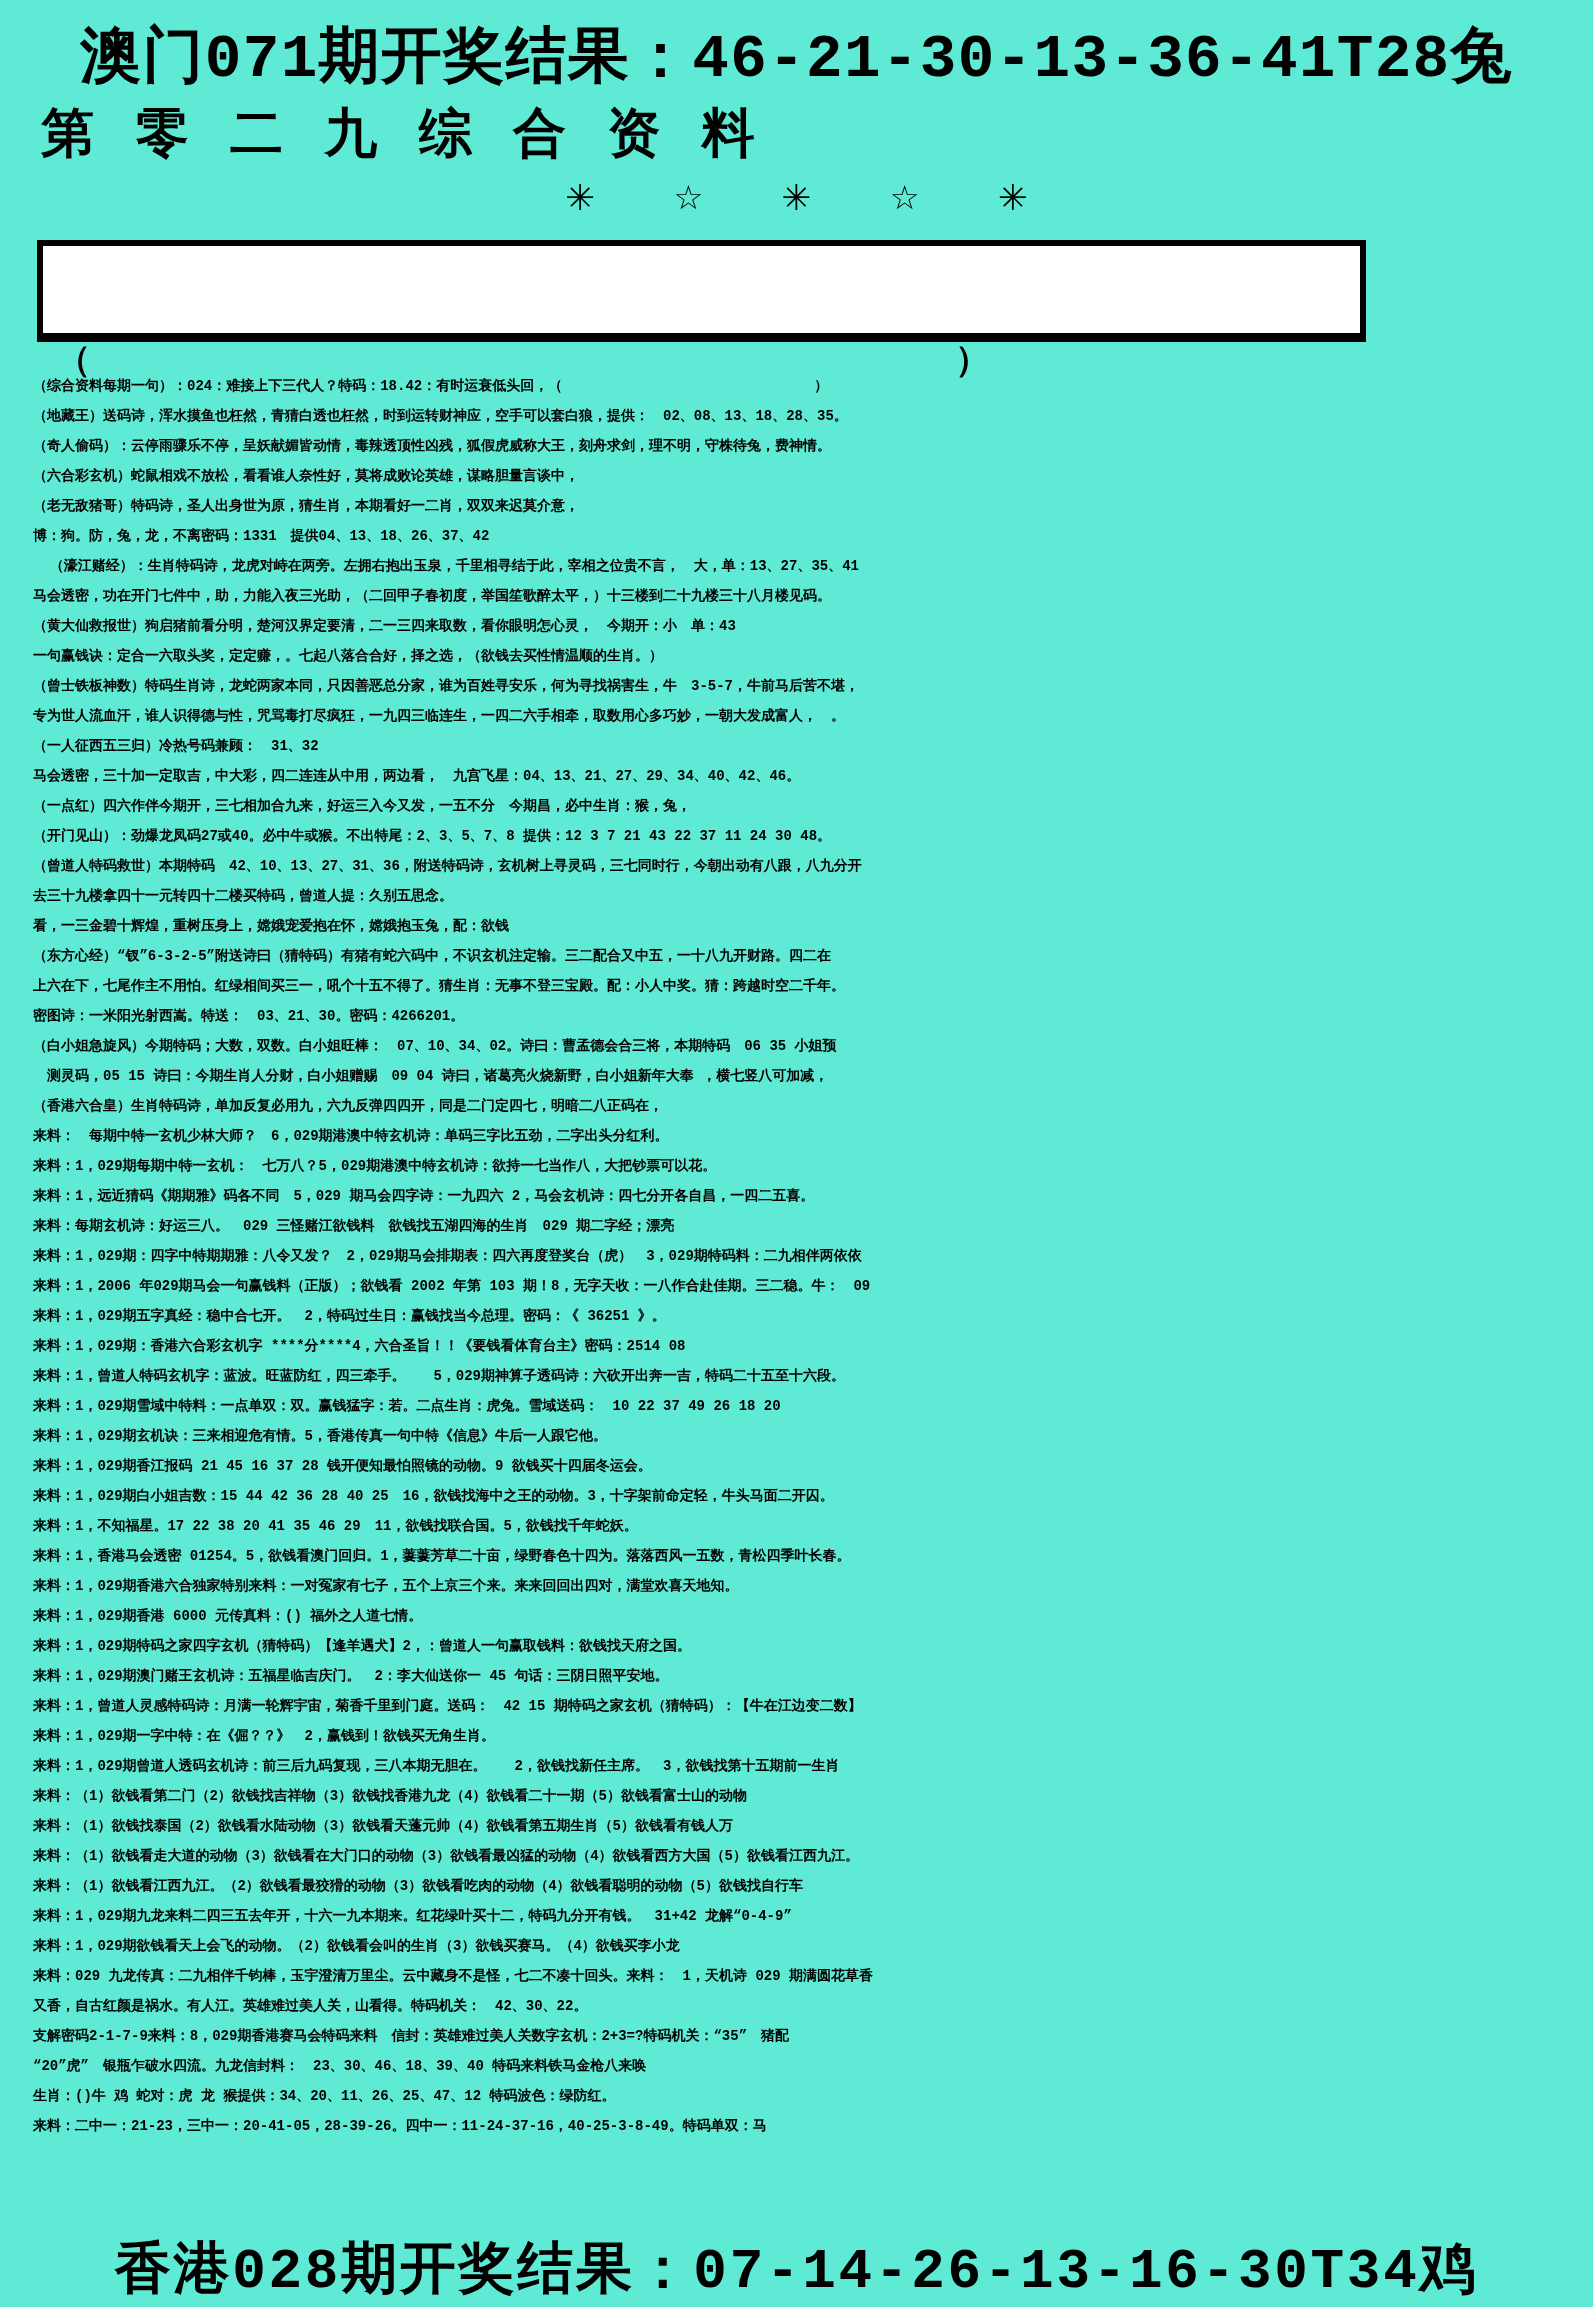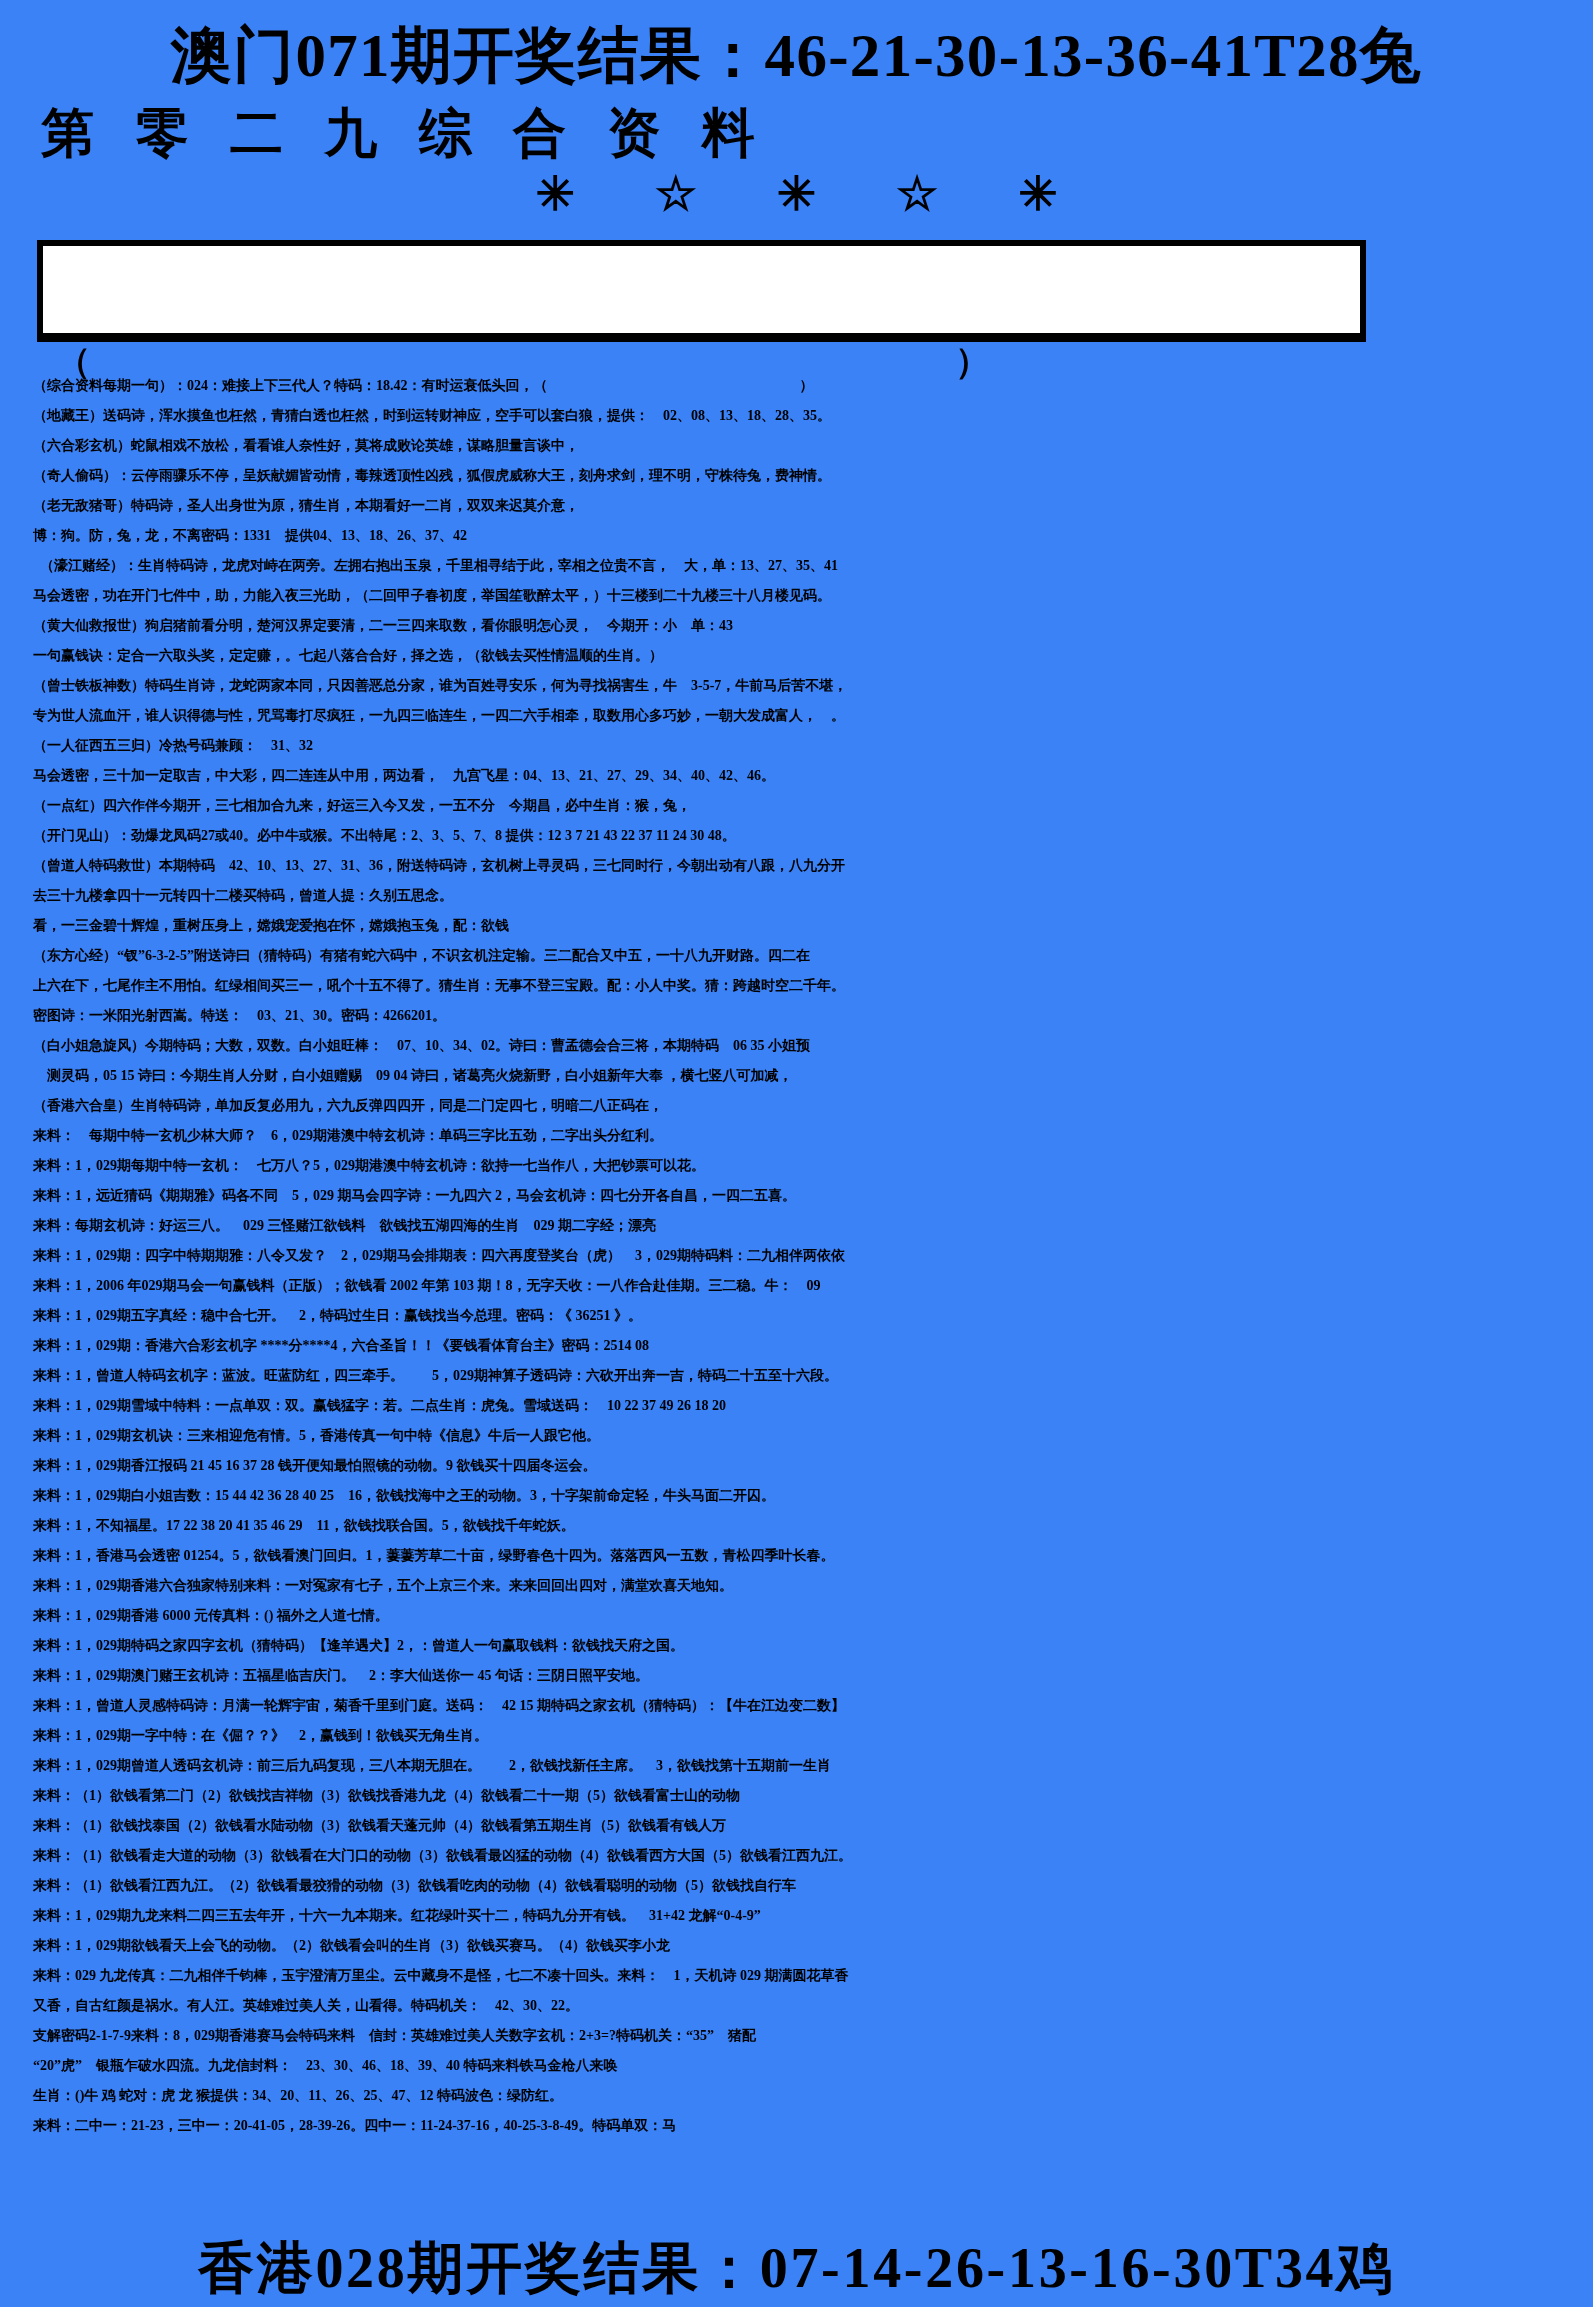--- a/index.html
+++ b/index.html
@@ -1,17 +1,17 @@
 <!DOCTYPE html>
 <html style="font-size:10.7px"><head>
 <meta charset="utf-8">
 <style>
   html,body{margin:0;padding:0;background:#ffffff;}
-  #page{position:relative;width:1593px;height:2307px;background:#3b82f6;color:#000;
-        font-family:Liberation Serif, serif;font-weight:700;overflow:hidden;}
+  #page{position:relative;width:1593px;height:2307px;background:#5eead4;color:#000;
+        font-family:Liberation Mono, monospace;font-weight:700;overflow:hidden;}
   .macau-title{position:absolute;top:14.7px;left:0;width:100%;text-align:center;
         font-size:61px;letter-spacing:1.3px;white-space:nowrap;}
   .issue-title{position:absolute;top:98px;left:0;width:100%;text-align:left;
         font-size:53px;letter-spacing:0.78em;text-indent:0.78em;white-space:nowrap;}
   .decor-row{position:absolute;top:166px;left:0;width:100%;text-align:center;
         font-size:47px;letter-spacing:1.7em;text-indent:1.7em;white-space:nowrap;}
   .notice-box{position:absolute;top:240px;left:37px;width:1329px;height:102px;
         border:6px solid #000;border-bottom-width:9.4px;background:#ffffff;box-sizing:border-box;}
   .paren{position:absolute;top:342px;font-size:35px;line-height:40px;}
   .paren-left{left:56px;}
@@ -34,22 +34,22 @@
   <div class="decor-row"><span>✳</span><span>☆</span><span>✳</span><span>☆</span><span>✳</span></div>
 
   <div class="notice-box"></div>
 
   <span class="paren paren-left">（</span>
   <span class="paren paren-right">）</span>
 
   <div class="content">
       <p class="line">（综合资料每期一句）：024：难接上下三代人？特码：18.42：有时运衰低头回，（　　　　　　　　　　　　　　　　　　）</p>
       <p class="line">（地藏王）送码诗，浑水摸鱼也枉然，青猜白透也枉然，时到运转财神应，空手可以套白狼，提供：　02、08、13、18、28、35。</p>
+      <p class="line">（奇人偷码）：云停雨骤乐不停，呈妖献媚皆动情，毒辣透顶性凶残，狐假虎威称大王，刻舟求剑，理不明，守株待兔，费神情。</p>
       <p class="line">（六合彩玄机）蛇鼠相戏不放松，看看谁人奈性好，莫将成败论英雄，谋略胆量言谈中，</p>
-      <p class="line">（奇人偷码）：云停雨骤乐不停，呈妖献媚皆动情，毒辣透顶性凶残，狐假虎威称大王，刻舟求剑，理不明，守株待兔，费神情。</p>
       <p class="line">（老无敌猪哥）特码诗，圣人出身世为原，猜生肖，本期看好一二肖，双双来迟莫介意，</p>
       <p class="line">博：狗。防，兔，龙，不离密码：1331　提供04、13、18、26、37、42</p>
       <p class="line">  （濠江赌经）：生肖特码诗，龙虎对峙在两旁。左拥右抱出玉泉，千里相寻结于此，宰相之位贵不言，　大，单：13、27、35、41</p>
       <p class="line">马会透密，功在开门七件中，助，力能入夜三光助，（二回甲子春初度，举国笙歌醉太平，）十三楼到二十九楼三十八月楼见码。</p>
       <p class="line">（黄大仙救报世）狗启猪前看分明，楚河汉界定要清，二一三四来取数，看你眼明怎心灵，　今期开：小　单：43</p>
       <p class="line">一句赢钱诀：定合一六取头奖，定定赚，。七起八落合合好，择之选，（欲钱去买性情温顺的生肖。）</p>
       <p class="line">（曾士铁板神数）特码生肖诗，龙蛇两家本同，只因善恶总分家，谁为百姓寻安乐，何为寻找祸害生，牛　3-5-7，牛前马后苦不堪，</p>
       <p class="line">专为世人流血汗，谁人识得德与性，咒骂毒打尽疯狂，一九四三临连生，一四二六手相牵，取数用心多巧妙，一朝大发成富人，　。</p>
       <p class="line">（一人征西五三归）冷热号码兼顾：　31、32</p>
       <p class="line">马会透密，三十加一定取吉，中大彩，四二连连从中用，两边看，　九宫飞星：04、13、21、27、29、34、40、42、46。</p>

